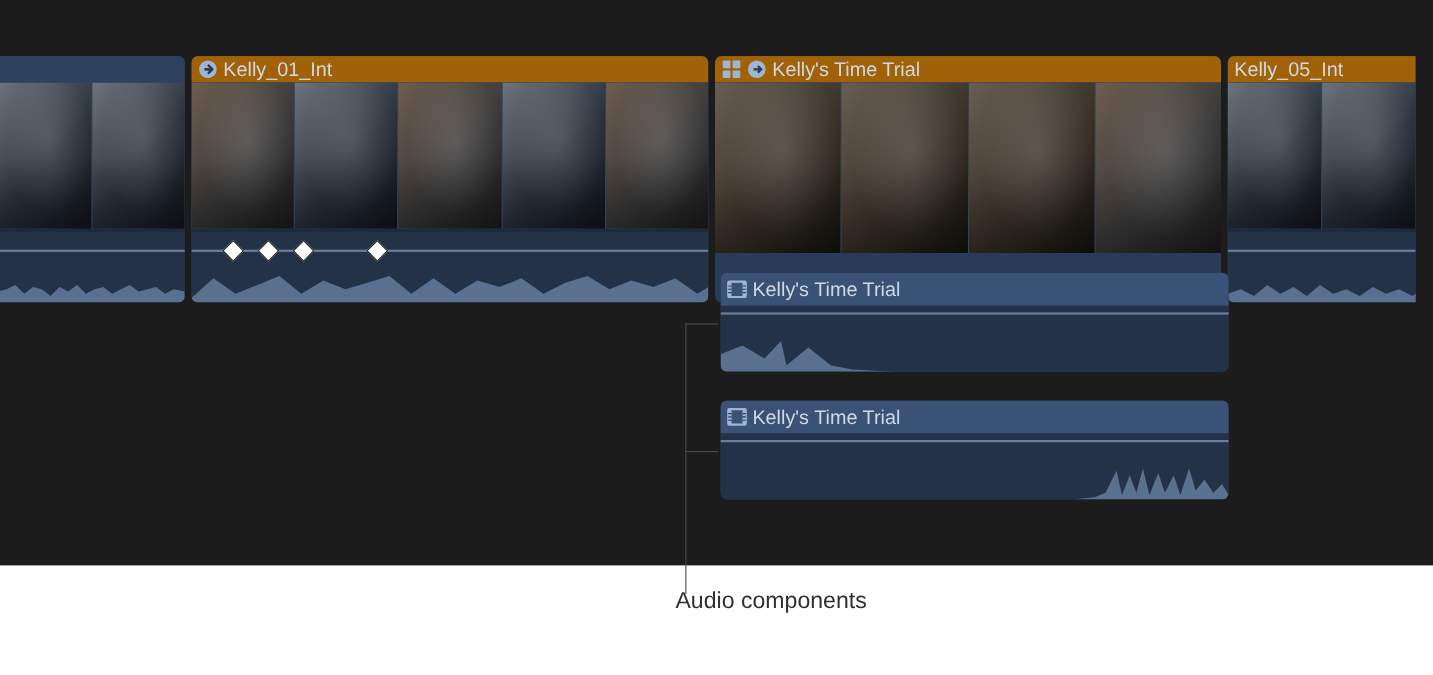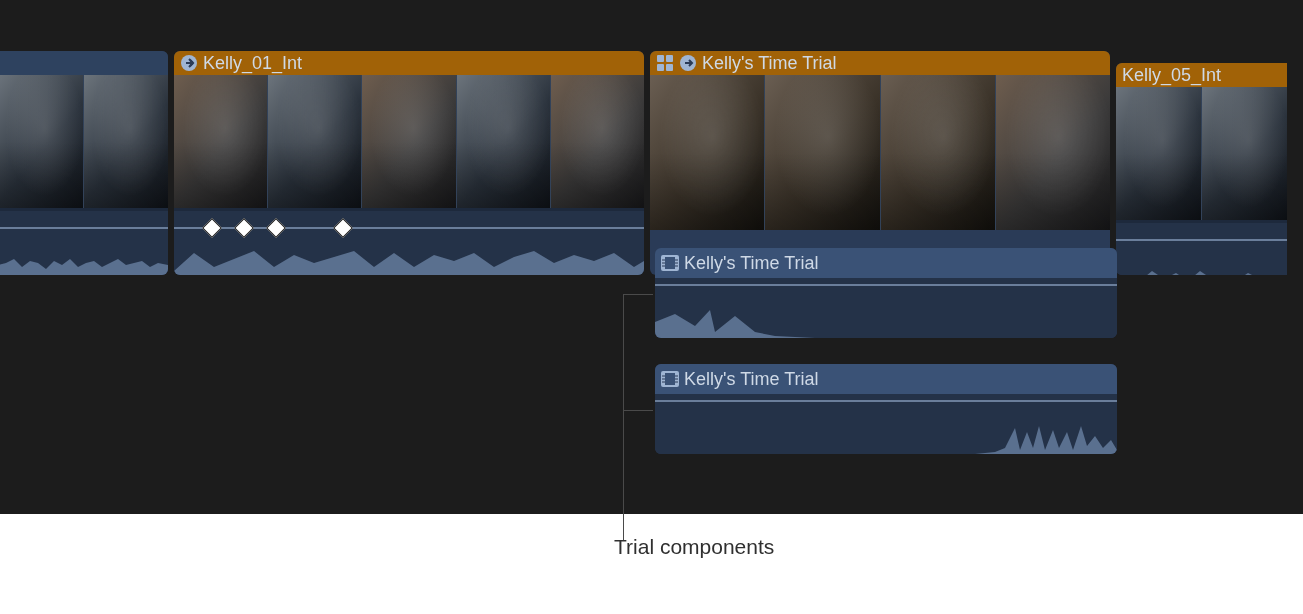--- a/index.html
+++ b/index.html
@@ -111,21 +111,21 @@
     .clip-a { width: 170px; margin-left: -2px; border-top-left-radius: 0; border-bottom-left-radius: 0; }
     .clip-a .clip-header { background: #2e425f; }
 
     
     .clip-b { width: 470px; }
 
     
     .clip-c { width: 460px; }
 
     
-    .clip-d { width: 171px; border-top-right-radius: 0; border-bottom-right-radius: 0; margin-top: 12px; }
+    .clip-d { width: 171px; border-top-right-radius: 0; border-bottom-right-radius: 0; }
 
     
     .component-clip {
       position: absolute;
       left: 655px;
       width: 462px;
       background: #2a3b57;
       border-radius: 6px;
       overflow: hidden;
     }
@@ -301,14 +301,14 @@
     </div>
   </div>
 
 </div>
 
 <div class="callout-line v" style="left:623px; top:294px; height:246px;"></div>
 <div class="callout-line h" style="left:623px; top:294px; width:30px;"></div>
 <div class="callout-line h" style="left:623px; top:410px; width:30px;"></div>
 
 <div class="annotation">
-  <div>Trial components</div>
+  <div>Audio components</div>
 </div>
 
 </body></html>

